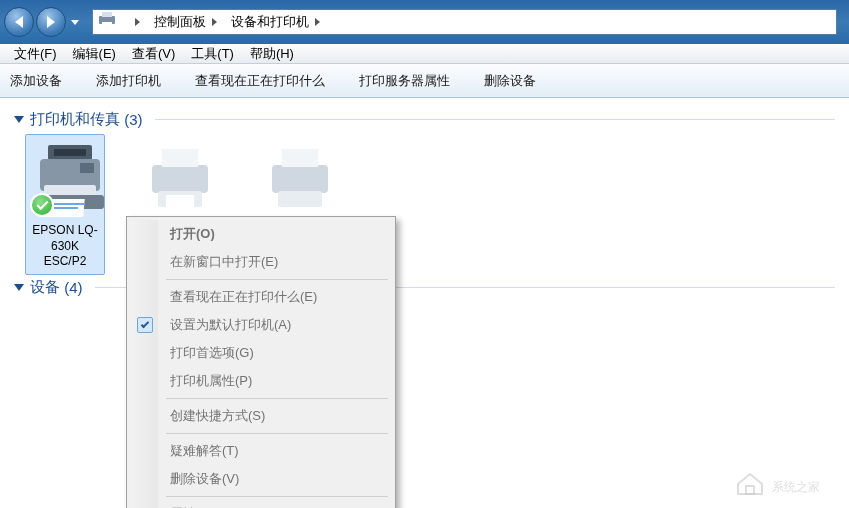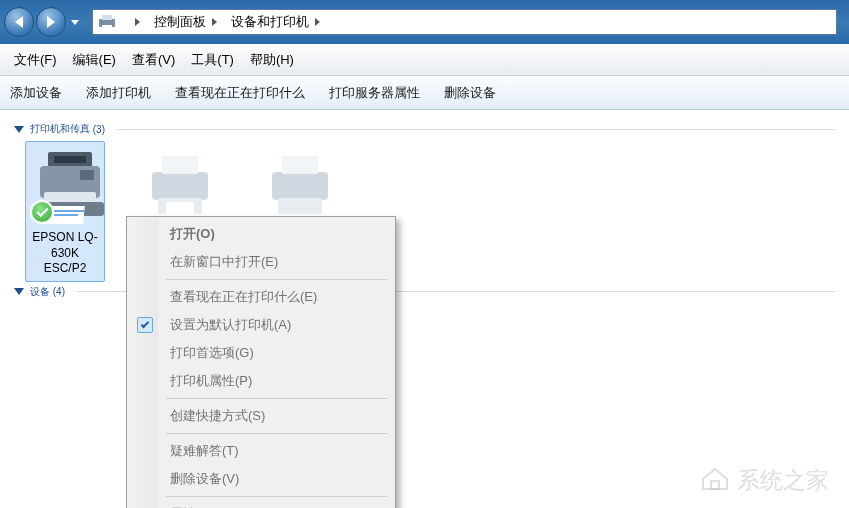--- a/index.html
+++ b/index.html
@@ -4,48 +4,48 @@
 <style>
   * { margin: 0; padding: 0; box-sizing: border-box; font-family: "Segoe UI", "Microsoft YaHei", Tahoma, sans-serif; }
   body { width: 849px; height: 508px; background: #fff; overflow: hidden; position: relative; }
   .titlebar { height: 44px; background: linear-gradient(to bottom, #2a68a8 0%, #3b7ab3 50%, #286aa9 100%); display: flex; align-items: center; padding: 0 4px; }
   .nav-btns { display: flex; gap: 0; align-items: center; }
   .nav-circle { width: 30px; height: 30px; border-radius: 50%; background: radial-gradient(circle at 40% 30%, #9cc4e8 0%, #3876b4 70%); border: 1px solid #1d4f7f; display: flex; align-items: center; justify-content: center; margin-right: 2px; }
   .nav-arrow-l { width: 0; height: 0; border-top: 6px solid transparent; border-bottom: 6px solid transparent; border-right: 8px solid #fff; }
   .nav-arrow-r { width: 0; height: 0; border-top: 6px solid transparent; border-bottom: 6px solid transparent; border-left: 8px solid #fff; }
   .nav-hist { width: 14px; height: 30px; display: flex; align-items: center; justify-content: center; }
   .small-down { width: 0; height: 0; border-left: 4px solid transparent; border-right: 4px solid transparent; border-top: 5px solid #fff; }
-  .addressbar { flex: 1; height: 26px; background: #fff; border: 1px solid #5a7ca3; display: flex; align-items: center; margin: 0 8px 0 10px; }
+  .addressbar { flex: 1; height: 26px; background: #fff; border: 1px solid #5a7ca3; display: flex; margin: 0 8px 0 10px; }
   .addr-icon { width: 20px; height: 18px; margin: 0 4px; display: flex; align-items: center; justify-content: center; }
   .crumb { height: 24px; display: flex; align-items: center; padding: 0 6px 0 8px; font-size: 13px; color: #000; cursor: pointer; }
   .crumb-arrow { width: 0; height: 0; border-top: 4px solid transparent; border-bottom: 4px solid transparent; border-left: 5px solid #555; margin-left: 6px; }
-  .menubar { height: 32px; background: linear-gradient(to bottom, #fdfdfd, #e8ecf0); border-bottom: 1px solid #c4cfd8; display: flex; align-items: center; padding: 0 6px; }
+  .menubar { height: 20px; background: linear-gradient(to bottom, #fdfdfd, #e8ecf0); border-bottom: 1px solid #c4cfd8; display: flex; align-items: center; padding: 0 6px; }
   .menu-item { padding: 2px 8px; font-size: 13px; color: #000; cursor: pointer; }
-  .toolbar { height: 34px; background: linear-gradient(to bottom, #fbfdff, #e3edf6); border-bottom: 1px solid #b4c7d8; display: flex; align-items: center; padding: 0 10px; gap: 24px; }
+  .toolbar { height: 34px; background: linear-gradient(to bottom, #fbfdff, #e3edf6); border-bottom: 1px solid #b4c7d8; display: flex; align-items: center; padding: 0 10px; gap: 34px; }
   .tool-item { font-size: 13px; color: #1a1a1a; cursor: pointer; }
   .content { position: relative; height: calc(508px - 44px - 24px - 34px); padding: 4px 14px; overflow: auto; }
-  .group-header { display: flex; align-items: center; color: #1e4e8e; font-size: 10px; padding: 8px 0 10px 0; }
+  .group-header { display: flex; align-items: center; color: #1e4e8e; font-size: 15px; padding: 8px 0 10px 0; }
   .group-tri { width: 0; height: 0; border-left: 5px solid transparent; border-right: 5px solid transparent; border-top: 7px solid #1e4e8e; margin-right: 6px; cursor: pointer; }
   .group-line { flex: 1; height: 1px; background: #d0dce8; margin-left: 12px; }
   .items-row { display: flex; gap: 40px; padding-left: 16px; }
   .item { width: 80px; text-align: center; cursor: pointer; }
   .item.selected { background: #d4e7fb; border: 1px solid #7bb1e8; border-radius: 2px; padding: 4px; margin: -5px; }
   .item-icon { width: 80px; height: 80px; margin: 0 auto 4px; position: relative; }
   .item-label { font-size: 12px; color: #000; word-break: break-word; line-height: 1.3; }
   .printer-icon svg, .monitor-icon svg, .drive-icon svg { width: 80px; height: 80px; }
   .default-check { position: absolute; bottom: 2px; left: 0; width: 24px; height: 24px; background: radial-gradient(circle at 40% 35%, #8de08d, #2eae2e); border-radius: 50%; border: 2px solid #fff; display: flex; align-items: center; justify-content: center; }
   .check-shape { width: 11px; height: 6px; border-left: 2.5px solid #fff; border-bottom: 2.5px solid #fff; transform: rotate(-45deg); margin-top: -3px; }
   .ctx-menu { position: absolute; top: 216px; left: 126px; width: 270px; background: #f0f0f0; border: 1px solid #a0a0a0; box-shadow: 4px 4px 6px rgba(0,0,0,0.3); padding: 3px; z-index: 1000; }
   .ctx-icon-col { position: absolute; top: 3px; bottom: 3px; left: 3px; width: 28px; background: linear-gradient(to right, #f2f2f2, #e8e8e8); }
   .ctx-item { padding: 5px 20px 5px 40px; font-size: 13px; color: #737373; cursor: pointer; position: relative; }
   .ctx-item.bold { font-weight: 600; }
   .ctx-sep { height: 1px; background: #d0d0d0; margin: 3px 4px 3px 36px; }
   .ctx-check { position: absolute; left: 7px; top: 6px; width: 16px; height: 16px; border: 1px solid #6da7d8; background: #d4e7fb; border-radius: 2px; display: flex; align-items: center; justify-content: center; }
   .ctx-check-mark { width: 8px; height: 4px; border-left: 2px solid #1a5a9e; border-bottom: 2px solid #1a5a9e; transform: rotate(-45deg); margin-top: -2px; }
-  .watermark { position: absolute; right: 20px; bottom: 12px; color: rgba(200,200,200,0.6); font-size: 23px; display: flex; align-items: flex-start; gap: 6px; }
+  .watermark { position: absolute; right: 29px; bottom: 12px; color: rgba(200,200,200,0.6); font-size: 12px; display: flex; align-items: flex-end; gap: 6px; }
 </style>
 </head>
 <body>
 
 <div class="titlebar">
   <div class="nav-btns">
     <div class="nav-circle">
         <div class="nav-arrow-l"></div>
       </div>
     <div class="nav-circle">

